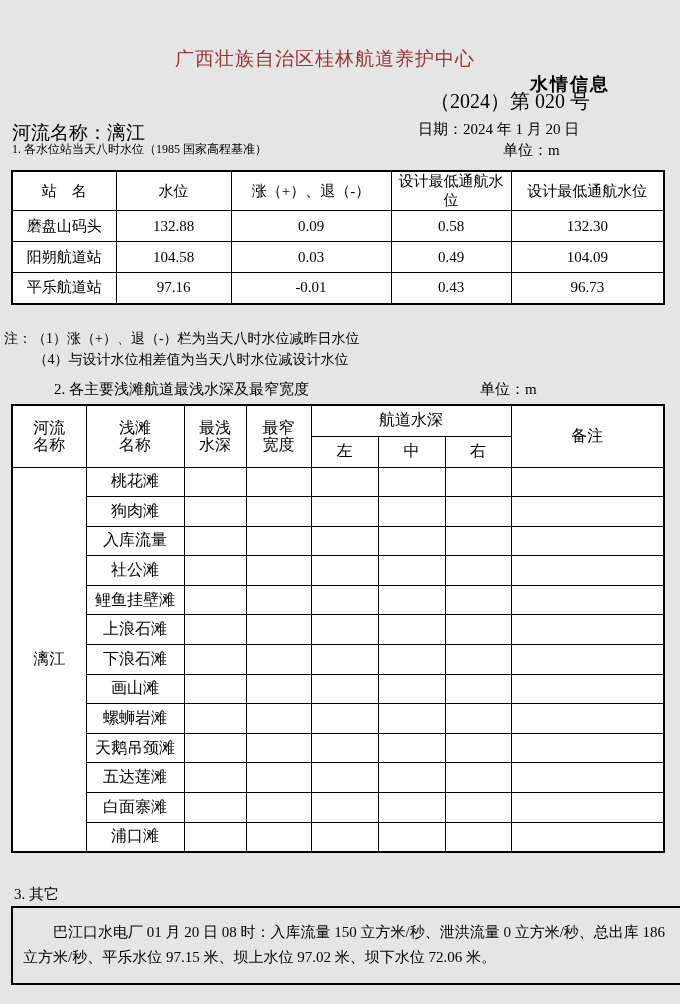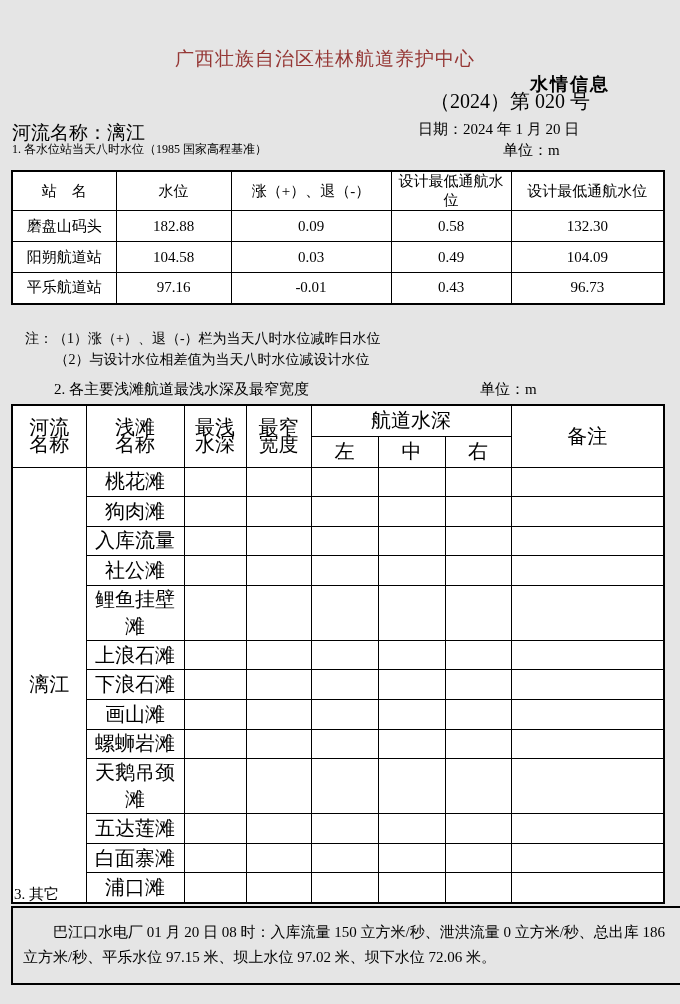--- a/index.html
+++ b/index.html
@@ -27,27 +27,27 @@
 
   table { border-collapse: collapse; table-layout: fixed; background: #fff; }
   table, th, td { border: 1px solid #000; }
   table { border-width: 2px; }
   th, td { text-align: center; vertical-align: middle; font-weight: normal; overflow: hidden; }
 
   #table1 { position: absolute; top: 162px; left: 11px; width: 652px; font-size: 15px; margin-top: 8px; }
   #table1 thead th { height: 34px; }
   #table1 tbody td { height: 31px; }
 
-  .notes { position: absolute; top: 328px; left: 25px; font-size: 14px; line-height: 21px; }
+  .notes { position: absolute; top: 328px; left: 4px; font-size: 14px; line-height: 21px; }
   .note-2 { margin-left: 2.1em; }
 
   .sec2-title{ position: absolute; top: 380px; left: 12px;  font-size: 15px; margin-left: 42px; }
   .sec2-unit { position: absolute; top: 380px; left: 480px; font-size: 15px; }
 
-  #table2 { position: absolute; top: 404px; left: 11px; width: 652px; font-size: 20px; }
+  #table2 { position: absolute; top: 404px; left: 11px; width: 652px; font-size: 16px; }
   #table2 thead th { height: 31px; }
   #table2 tbody td { height: 29.6px; }
   .pre-wrap { white-space: pre-line; line-height: 17px; }
 
   .sec3-title { position: absolute; top: 885px; left: 14px; font-size: 15px; text-align: right; }
   .info-box {
     position: absolute; top: 906px; left: 11px; width: 678px; height: 79px;
     border: 2px solid #000; padding: 12px 10px 0 10px;
   }
   .info-box p { font-size: 15px; line-height: 25px; text-indent: 2em; }
@@ -79,21 +79,21 @@
         <th>站　名</th>
         <th>水位</th>
         <th>涨（+）、退（-）</th>
         <th>设计最低通航水位</th>
         <th>设计最低通航水位</th>
       </tr>
     </thead>
     <tbody id="table1-body">
         <tr>
           <td>磨盘山码头</td>
-          <td>182.88</td>
+          <td>132.88</td>
           <td>0.09</td>
           <td>0.58</td>
           <td>132.30</td>
         </tr>
         <tr>
           <td>阳朔航道站</td>
           <td>104.58</td>
           <td>0.03</td>
           <td>0.49</td>
           <td>104.09</td>
@@ -103,21 +103,21 @@
           <td>97.16</td>
           <td>-0.01</td>
           <td>0.43</td>
           <td>96.73</td>
         </tr>
       </tbody>
   </table>
 
   <div class="notes">
     <div class="note-1">注：（1）涨（+）、退（-）栏为当天八时水位减昨日水位</div>
-    <div class="note-2">（2）与设计水位相差值为当天八时水位减设计水位</div>
+    <div class="note-2">（4）与设计水位相差值为当天八时水位减设计水位</div>
   </div>
 
   <div class="sec2-title">2. 各主要浅滩航道最浅水深及最窄宽度</div>
   <div class="sec2-unit">单位：m</div>
 
   <table id="table2">
     <colgroup>
       <col style="width:74px">
         <col style="width:98px">
         <col style="width:62px">

